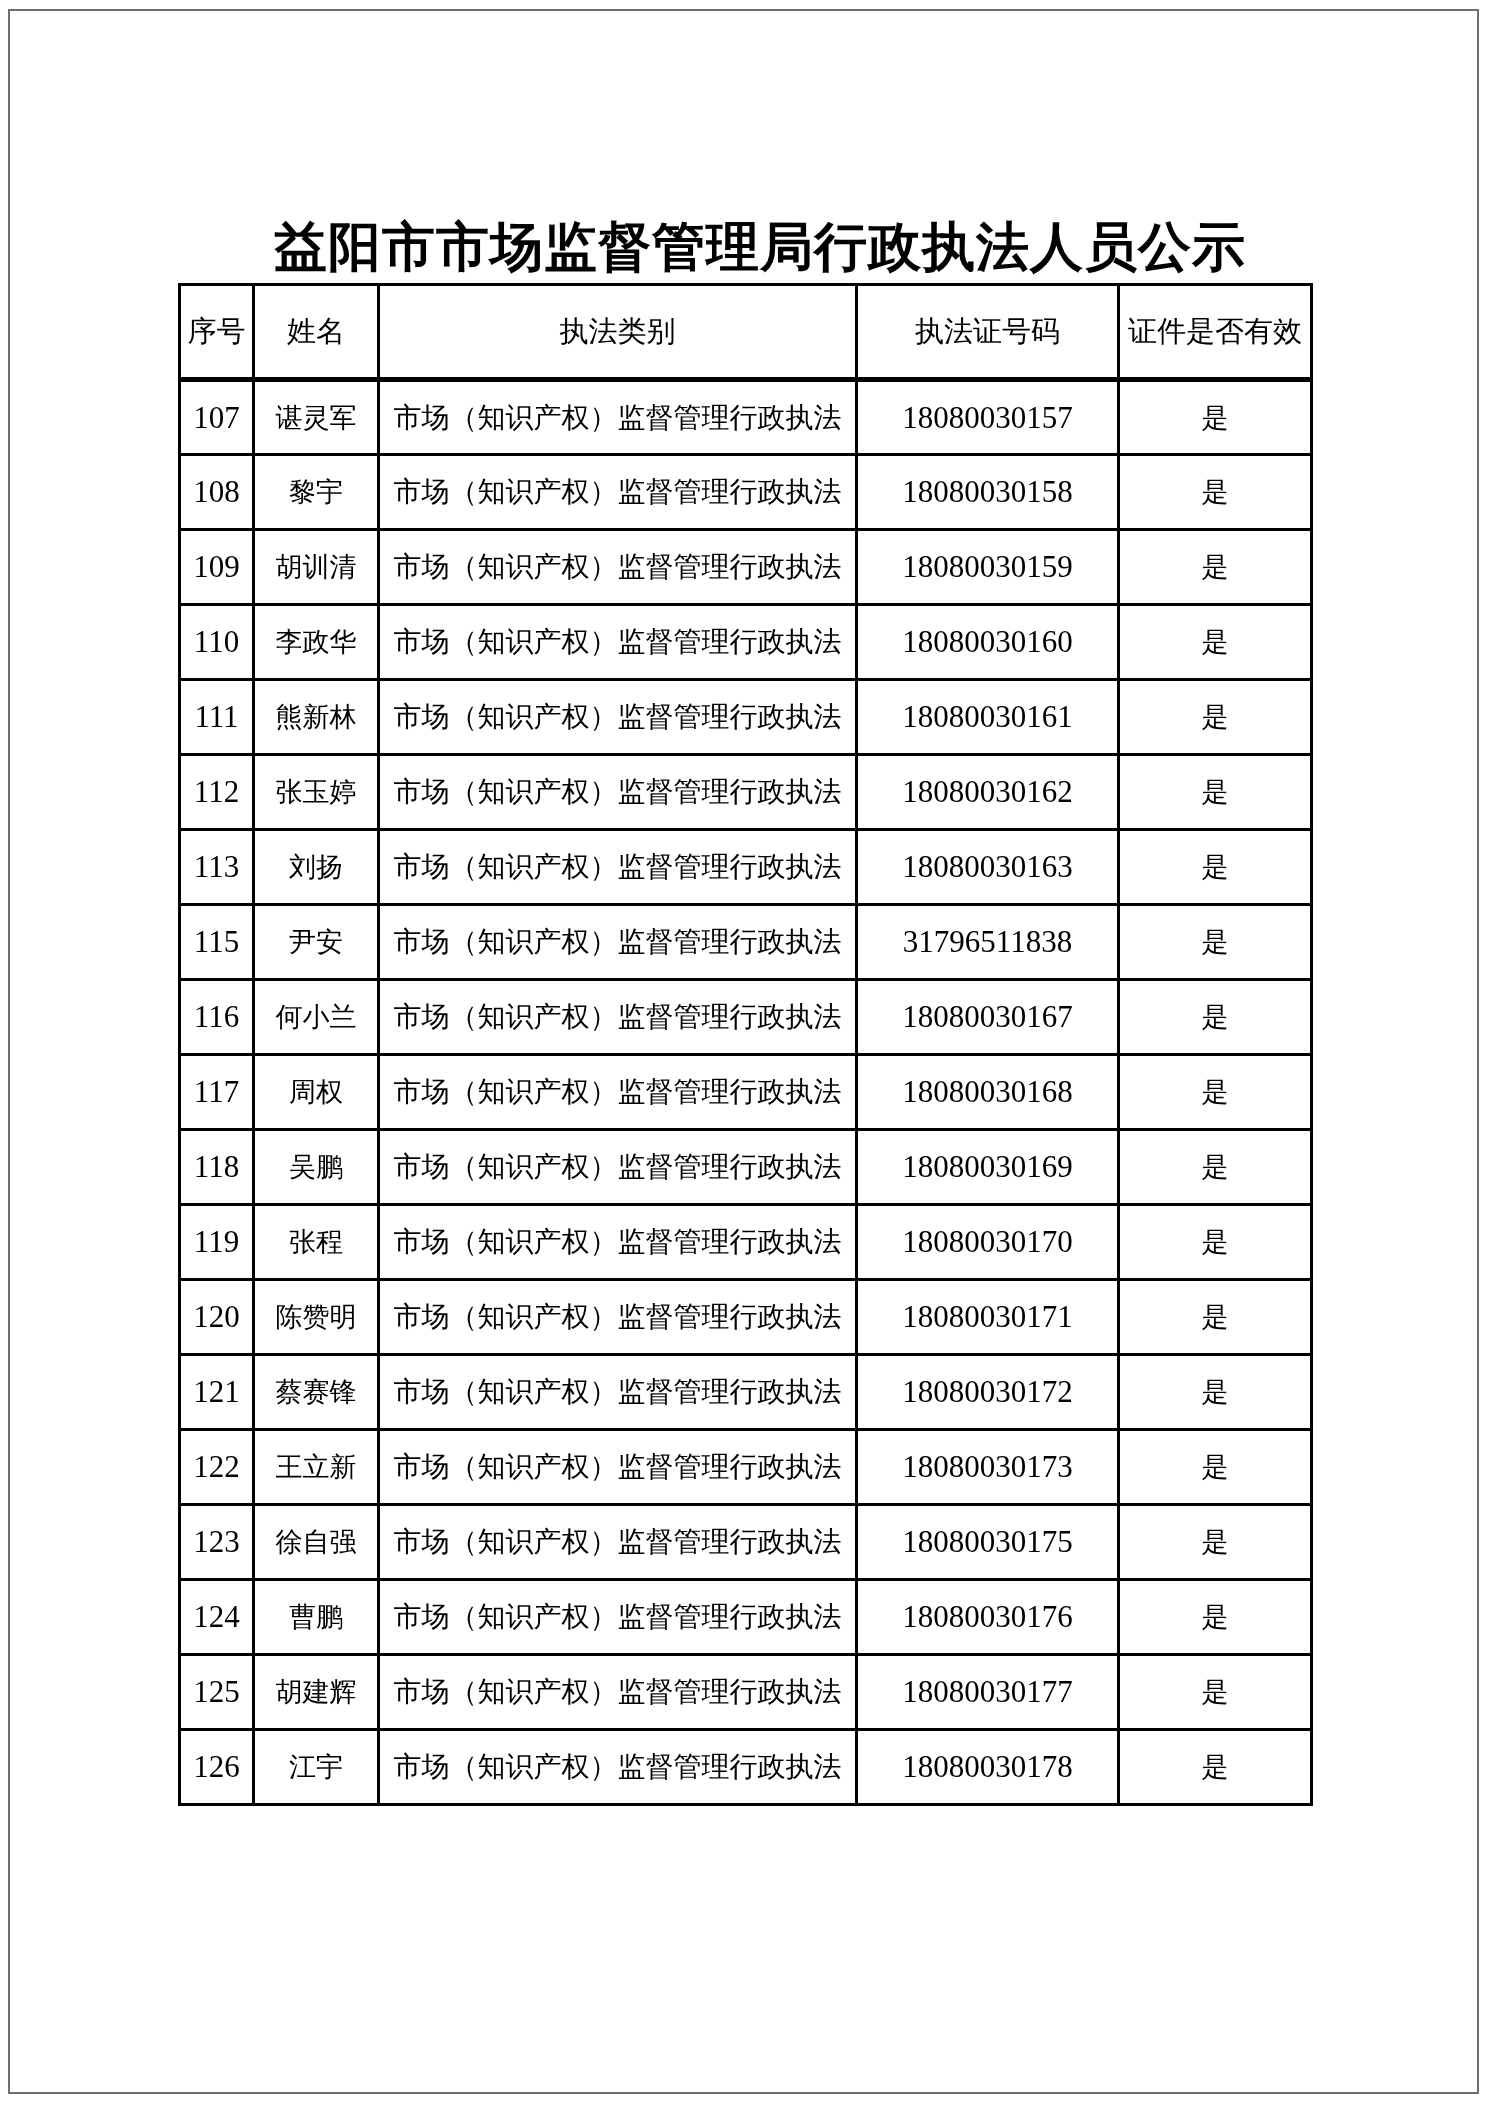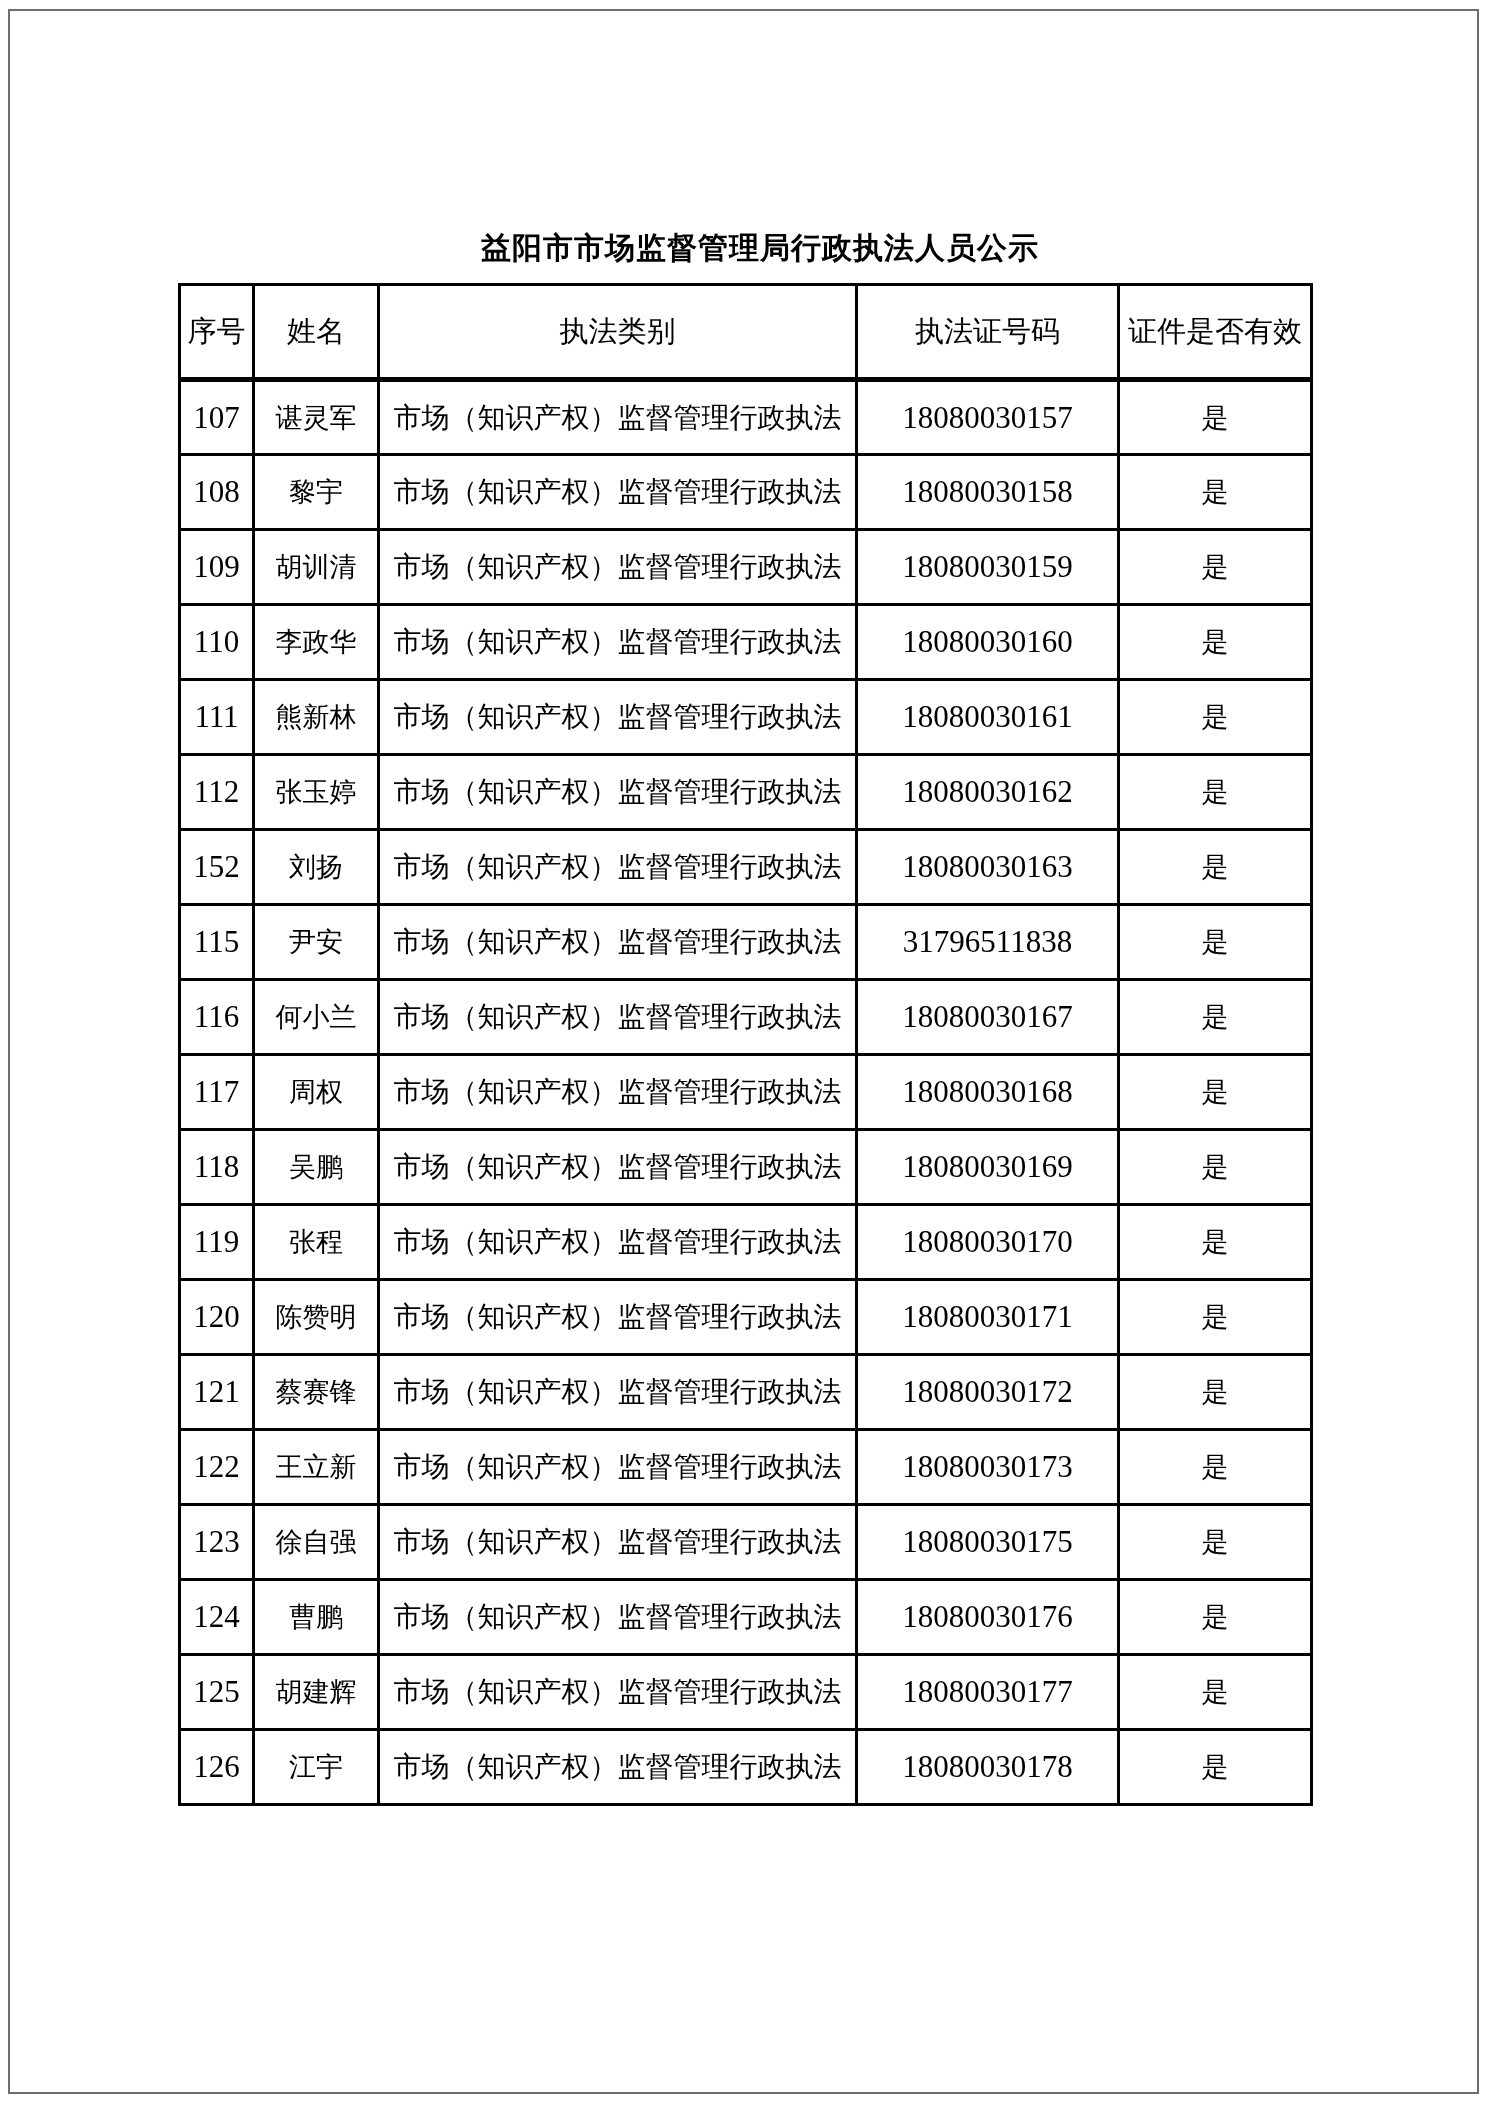--- a/index.html
+++ b/index.html
@@ -24,23 +24,23 @@
     right: 9px;
     bottom: 10px;
     border: 2px solid #6e6e6e;
     pointer-events: none;
   }
   .title {
     position: absolute;
     top: 212px;
     left: 0;
     right: 0;
-    margin: 16px;
+    margin: 0;
     text-align: center;
-    font-size: 30px;
+    font-size: 53px;
     font-weight: bold;
     letter-spacing: 1px;
     font-family: "Liberation Serif", serif;
     padding-left: 32px;
   }
   table.roster {
     position: absolute;
     left: 178px;
     top: 283px;
     width: 1132px;
@@ -163,21 +163,21 @@
 
   <tr>
     <td class="c-seq">112</td>
     <td class="c-name">张玉婷</td>
     <td class="c-cat">市场（知识产权）监督管理行政执法</td>
     <td class="c-no">18080030162</td>
     <td class="c-valid">是</td>
   </tr>
 
   <tr>
-    <td class="c-seq">152</td>
+    <td class="c-seq">113</td>
     <td class="c-name">刘扬</td>
     <td class="c-cat">市场（知识产权）监督管理行政执法</td>
     <td class="c-no">18080030163</td>
     <td class="c-valid">是</td>
   </tr>
 
 
   <tr>
     <td class="c-seq">115</td>
     <td class="c-name">尹安</td>

